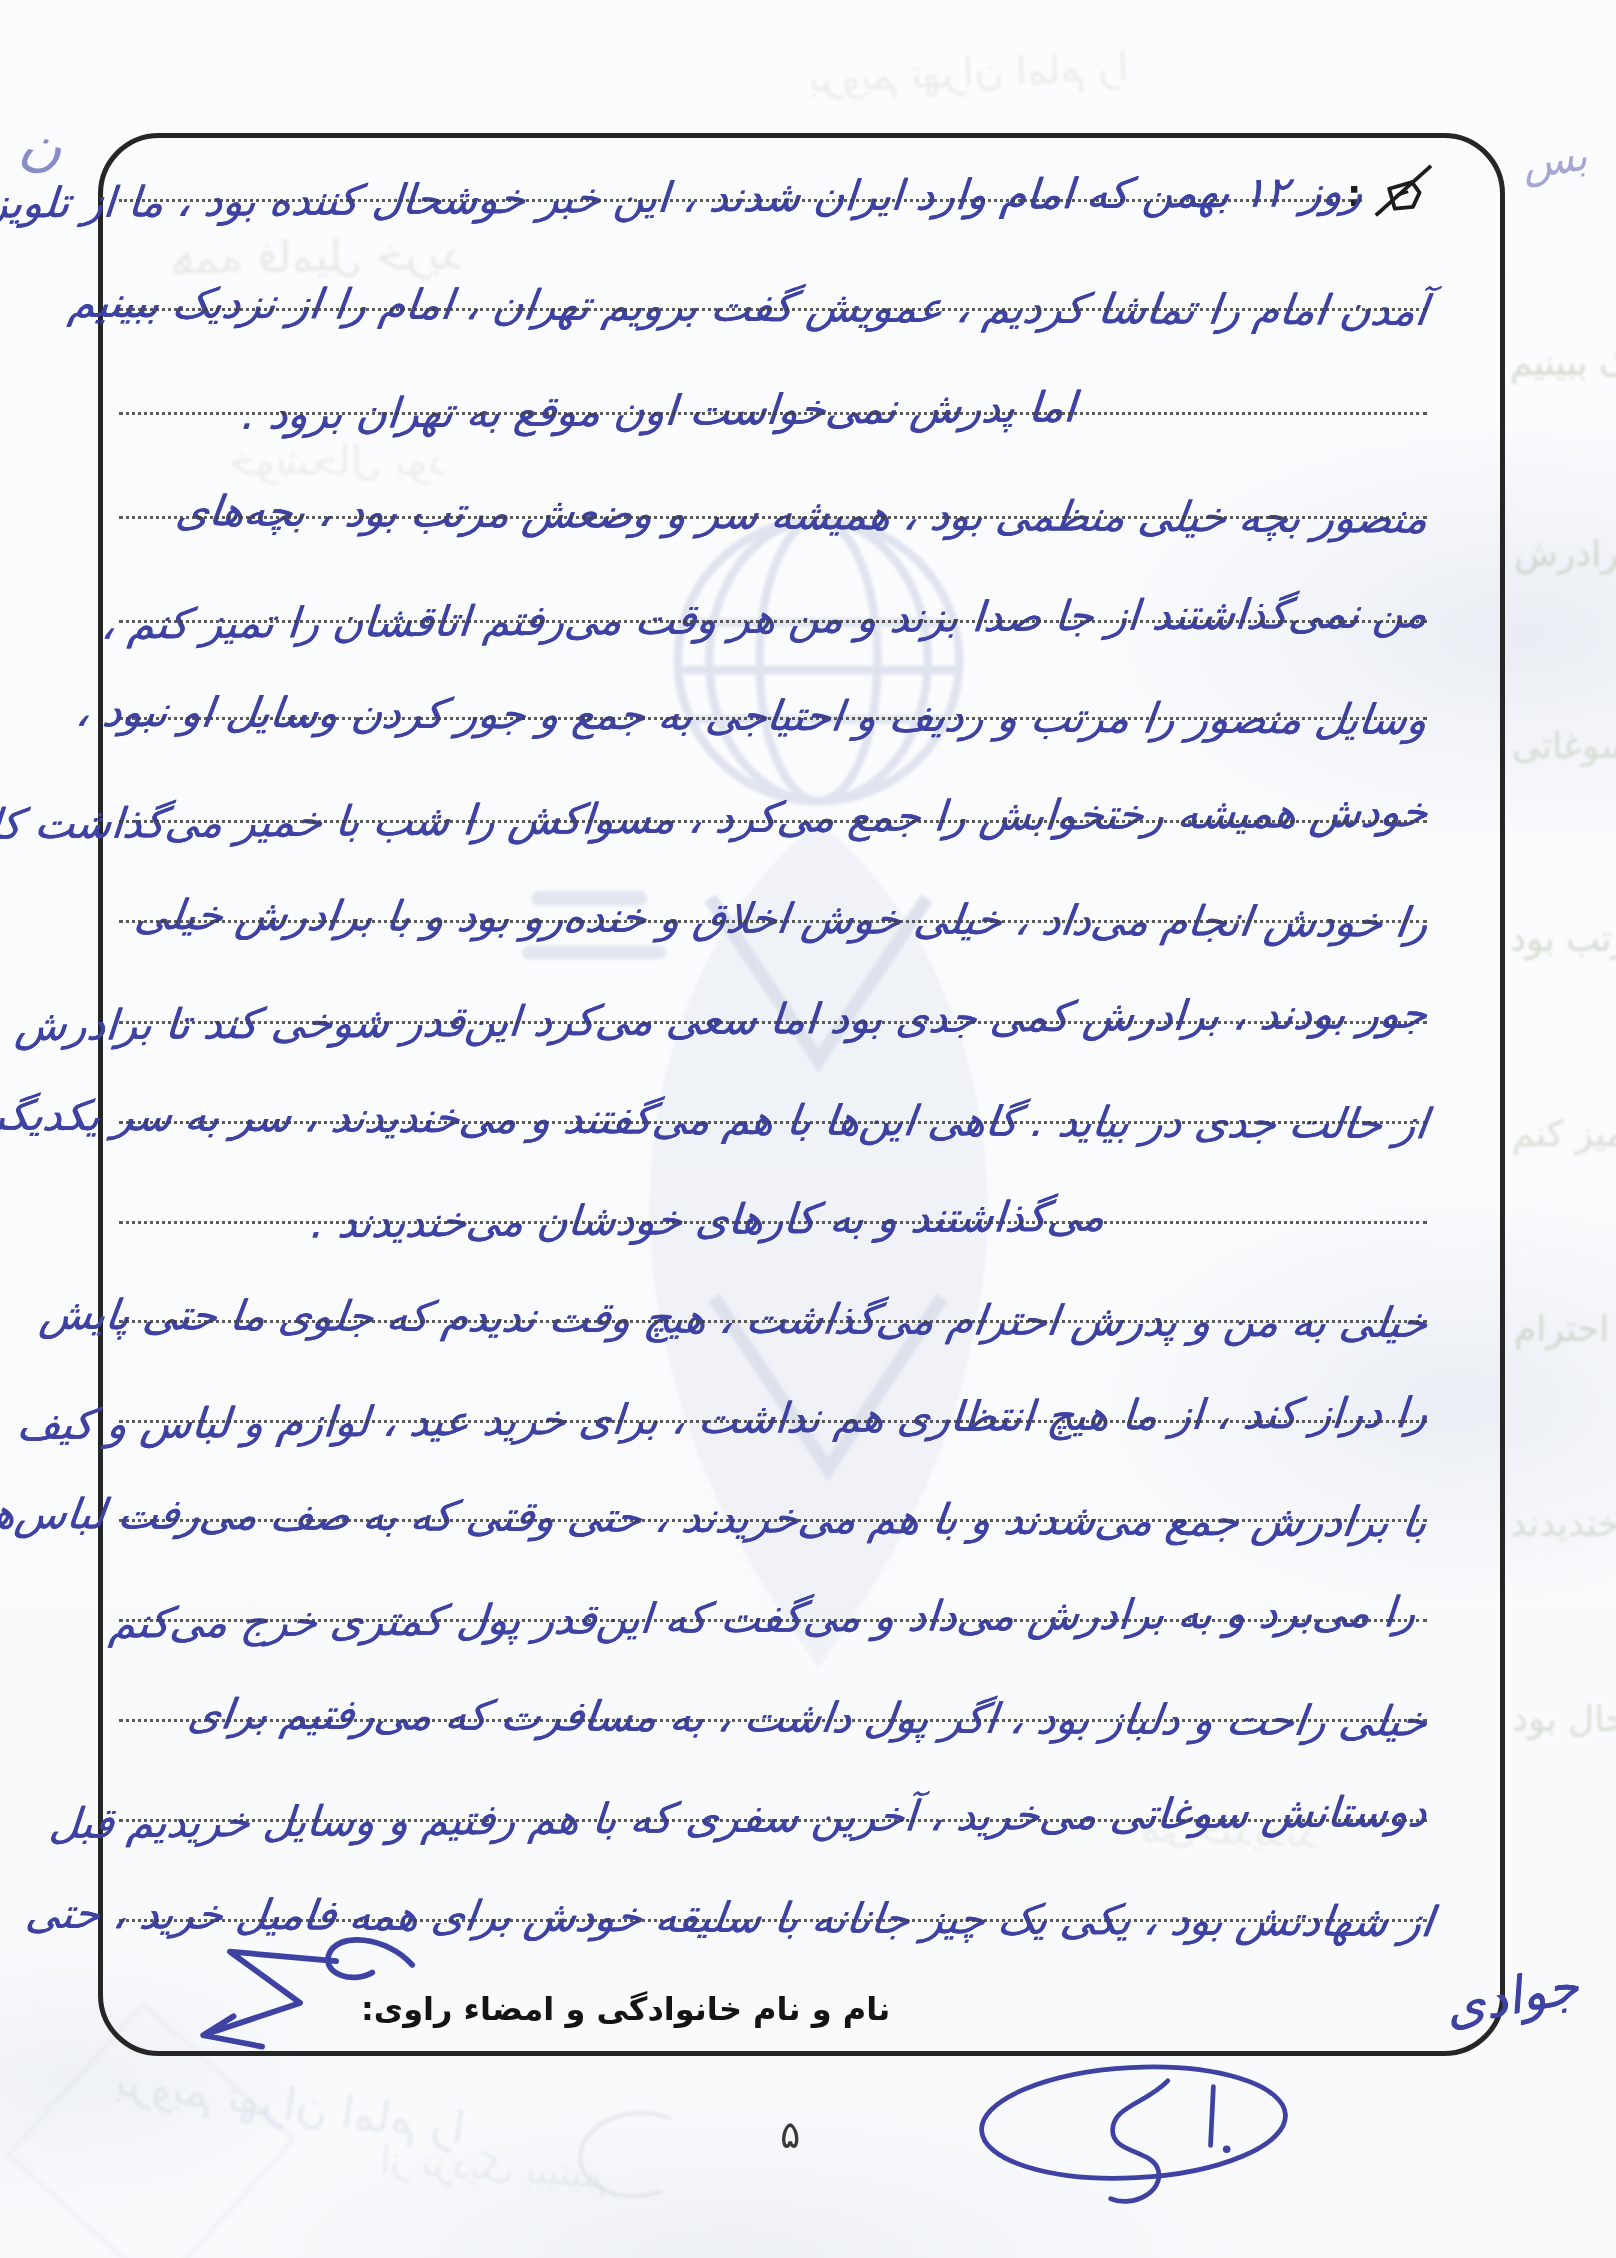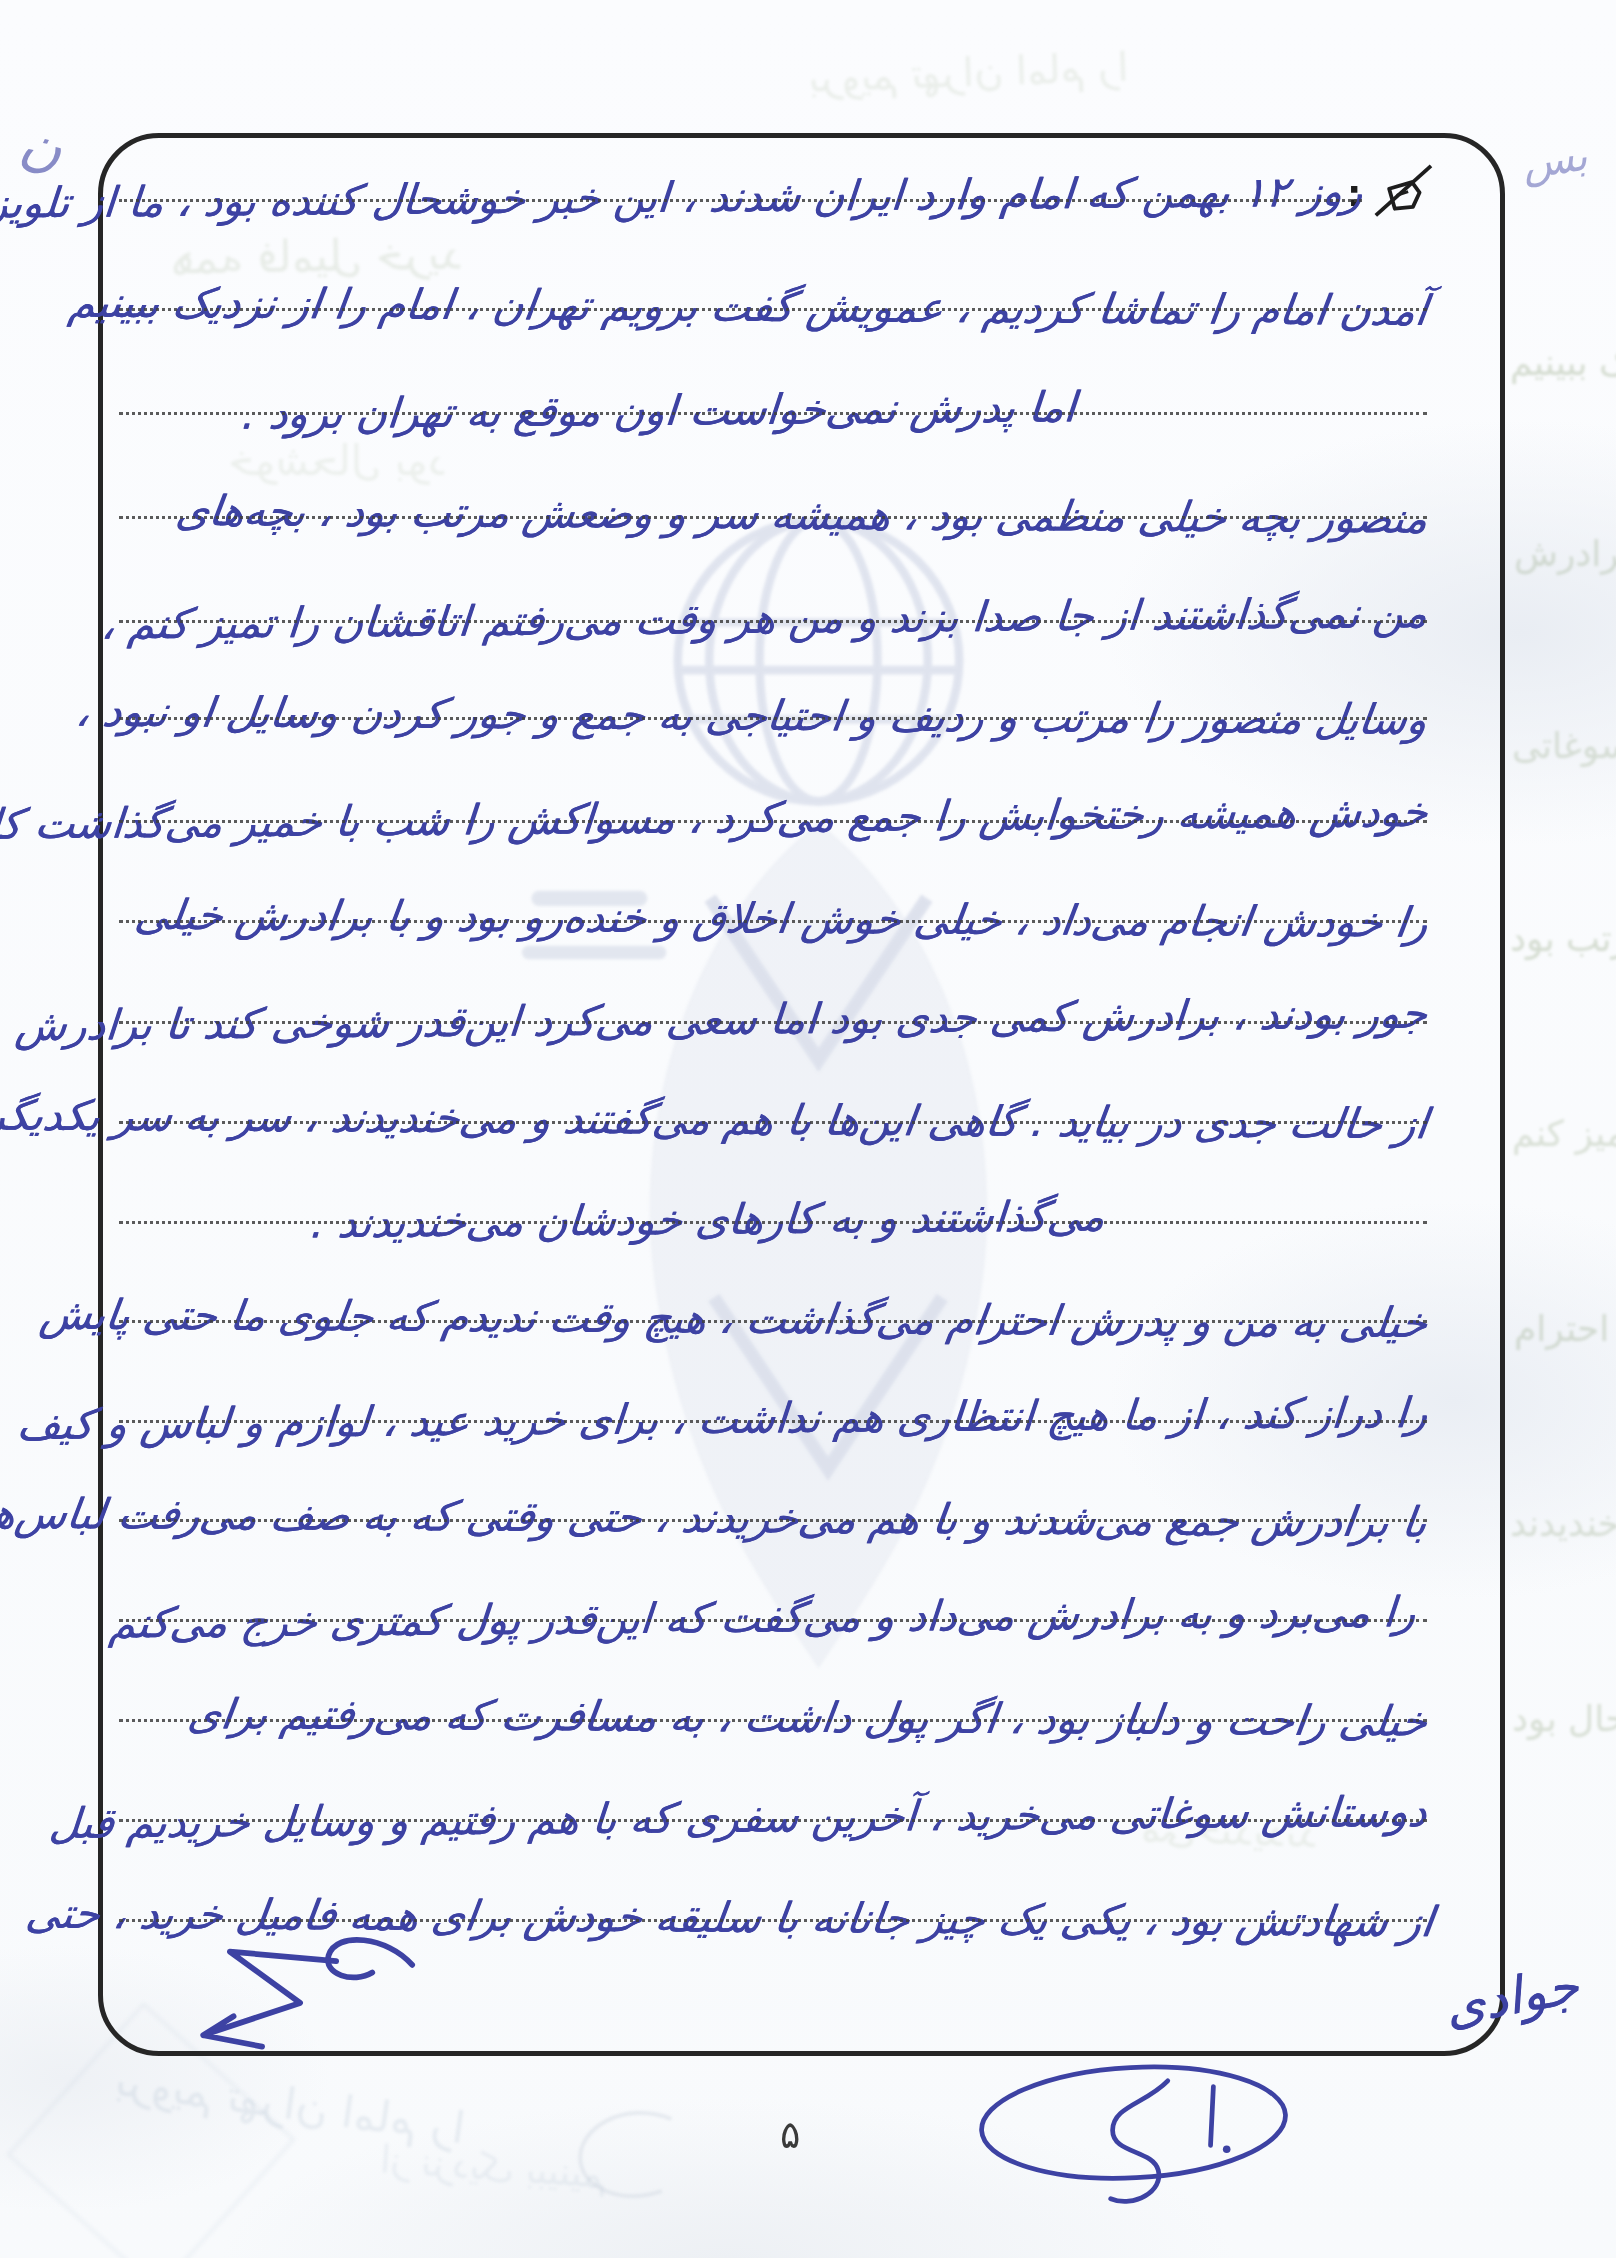--- a/index.html
+++ b/index.html
@@ -185,20 +185,21 @@
   <div class="row r17" style="top:1731px">
       <div class="hw">دوستانش سوغاتی می‌خرید ، آخرین سفری که با هم رفتیم و وسایل خریدیم قبل</div>
       <div class="rule"></div>
     </div>
   <div class="row r18" style="top:1831px">
       <div class="hw">از شهادتش بود ، یکی یک چیز جانانه با سلیقه خودش برای همه فامیل خرید ، حتی</div>
       <div class="rule"></div>
     </div>
 
   <span class="hname">جوادی</span>
+  <span class="flabel narrator">نام و نام خانوادگی و امضاء راوی:</span>
 
   <svg class="sig" style="left:150px;top:1923px" width="285" height="138" viewBox="0 0 300 145">
     <path d="M276,44 C250,14 196,8 188,34 C182,54 214,64 234,52" fill="none" stroke="#3d42a3" stroke-width="6" stroke-linecap="round"></path>
     <path d="M196,40 L84,30 L158,84 L56,118 L118,130 M56,118 L88,98" fill="none" stroke="#3d42a3" stroke-width="6" stroke-linejoin="round" stroke-linecap="round"></path>
   </svg>
 
   <svg class="sig" style="left:970px;top:2054px" width="328" height="181" viewBox="0 0 345 190">
     <ellipse cx="172" cy="72" rx="160" ry="58" fill="none" stroke="#3d42a3" stroke-width="5" transform="rotate(-3 172 72)"></ellipse>
     <path d="M208,28 C185,52 150,55 150,80 C150,105 192,100 198,122 C204,144 172,162 148,152" fill="none" stroke="#3d42a3" stroke-width="5" stroke-linecap="round"></path>
     <path d="M256,34 L253,96" fill="none" stroke="#3d42a3" stroke-width="5" stroke-linecap="round"></path>

